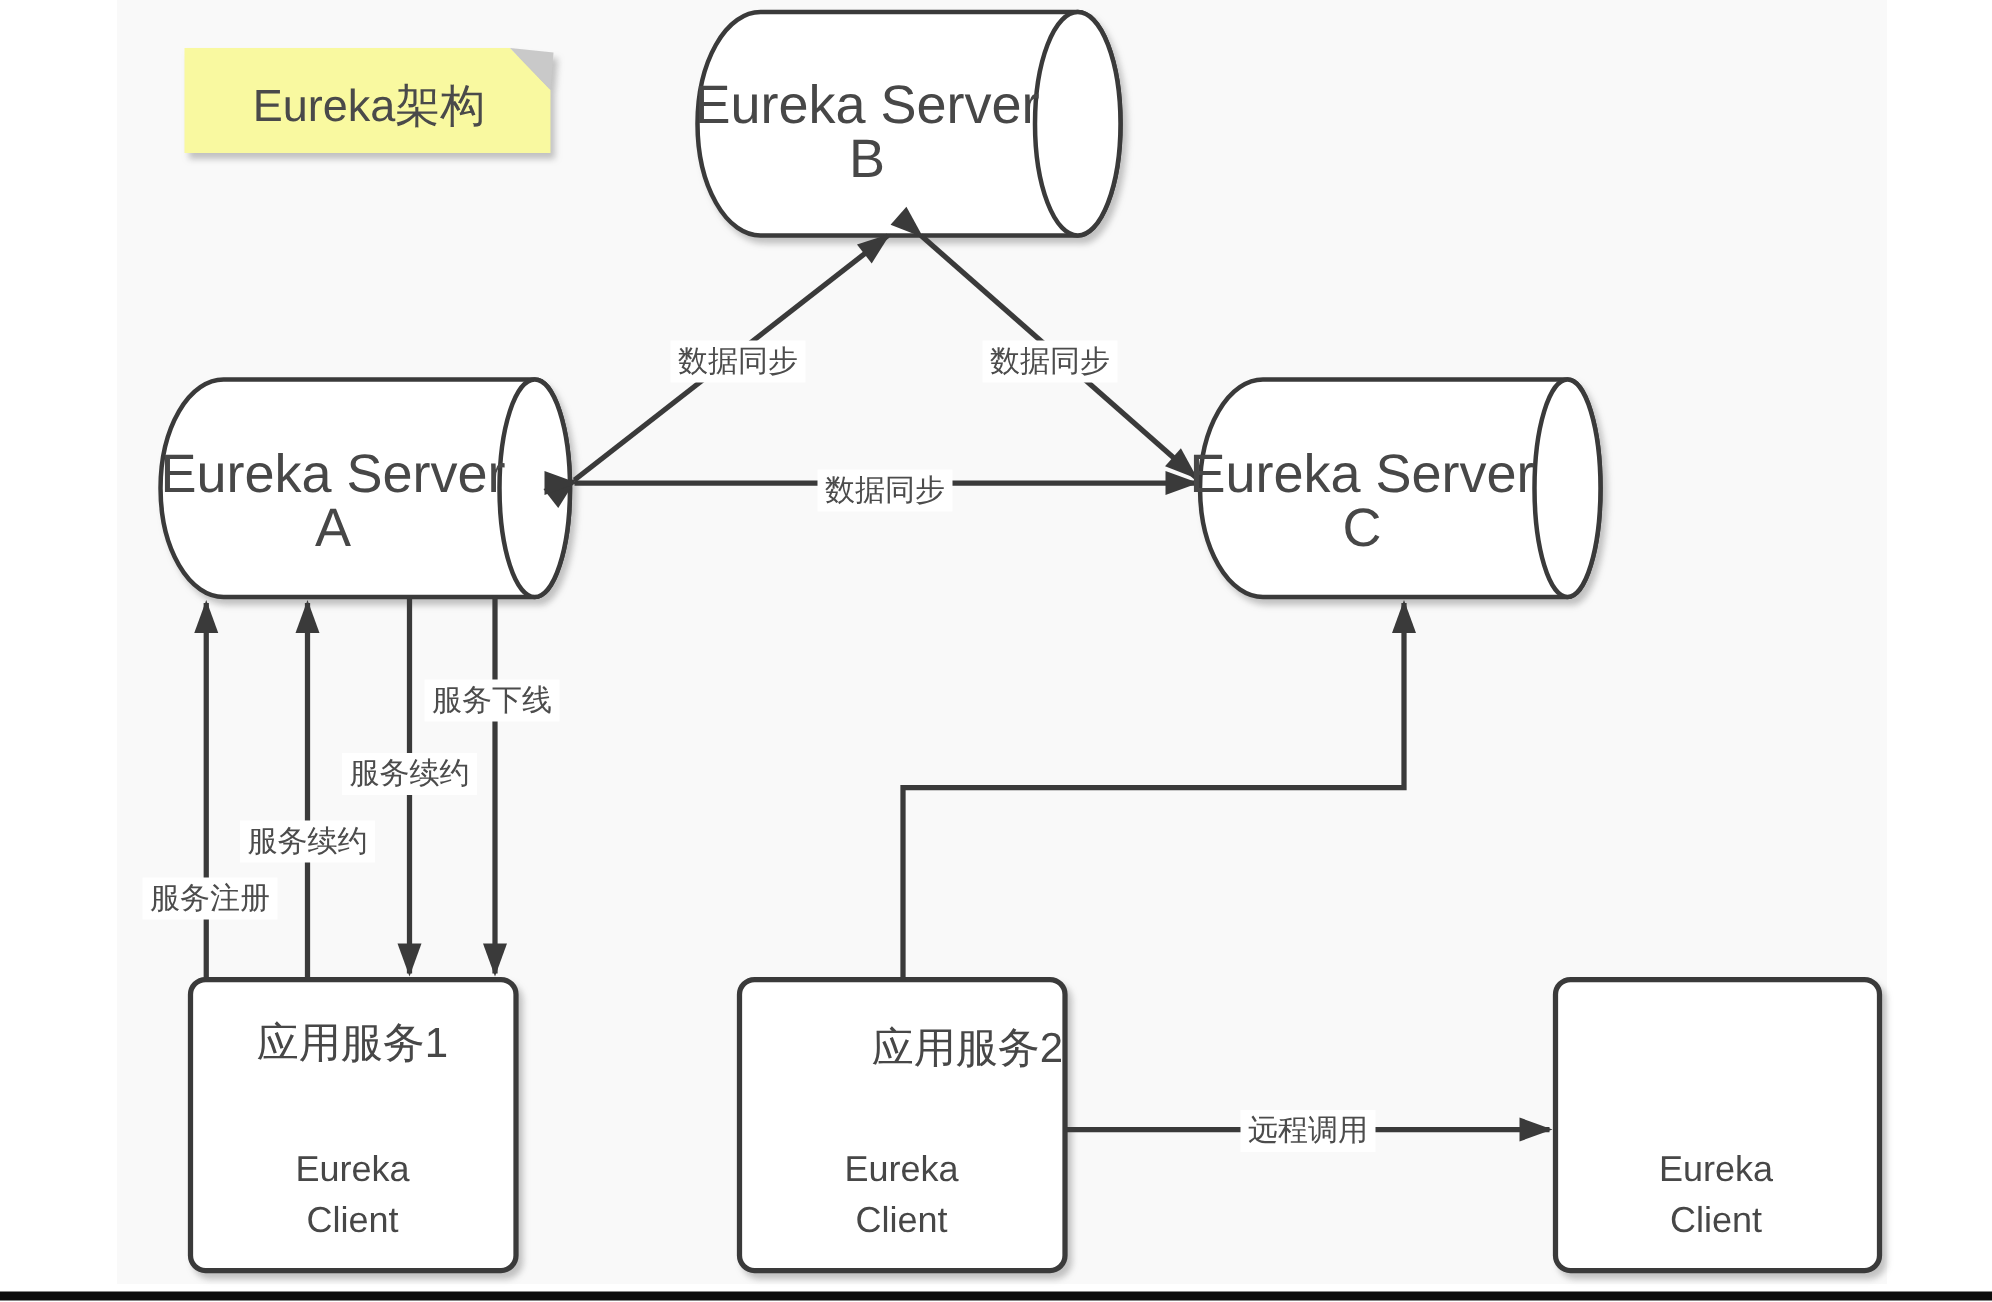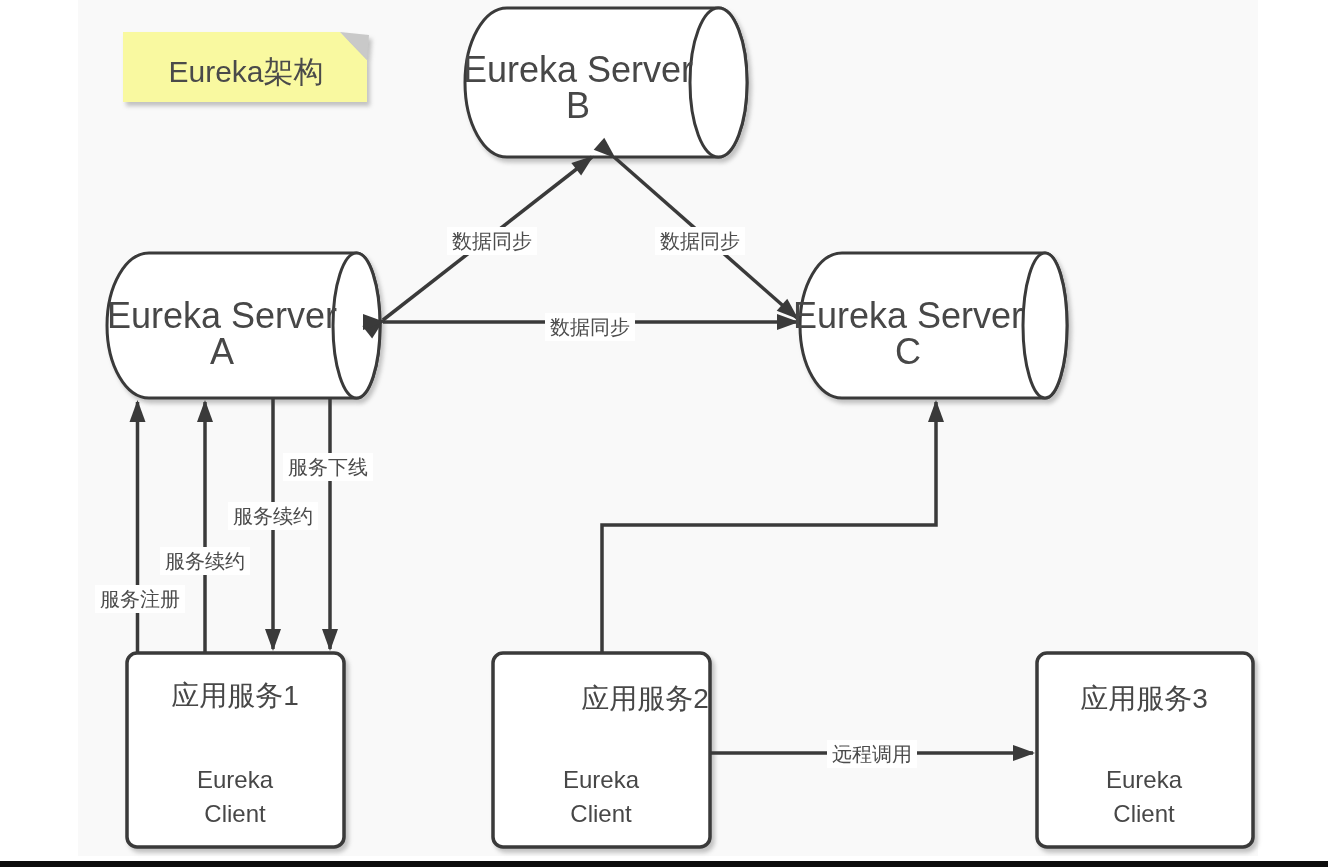--- a/index.html
+++ b/index.html
@@ -102,21 +102,20 @@
     <div>Eureka</div>
     <div>Client</div>
   </div>
 
   <div class="txt box-title" style="left:601px;top:699px;margin-left:44px;">应用服务2</div>
   <div class="txt box-sub" style="left:601px;top:797px;">
     <div>Eureka</div>
     <div>Client</div>
   </div>
 
-  <div class="txt box-title" style="left:1144px;top:699px;">应用服务3</div>
   <div class="txt box-sub" style="left:1144px;top:797px;">
     <div>Eureka</div>
     <div>Client</div>
   </div>
 
   <div class="txt edge-label" style="left:492px;top:241px;">数据同步</div>
   <div class="txt edge-label" style="left:700px;top:241px;">数据同步</div>
   <div class="txt edge-label" style="left:590px;top:327px;">数据同步</div>
 
   <div class="txt edge-label" style="left:328px;top:467px;">服务下线</div>

